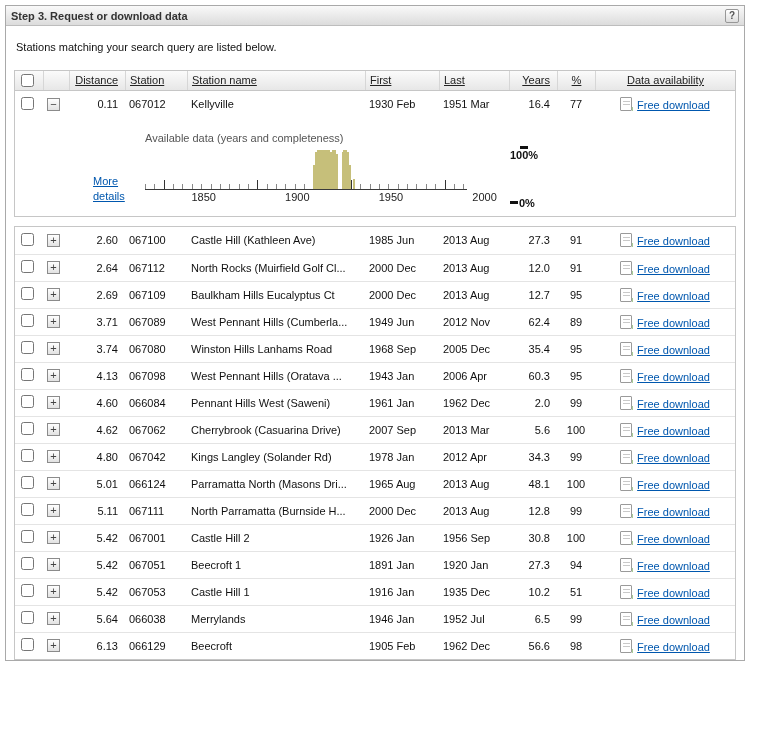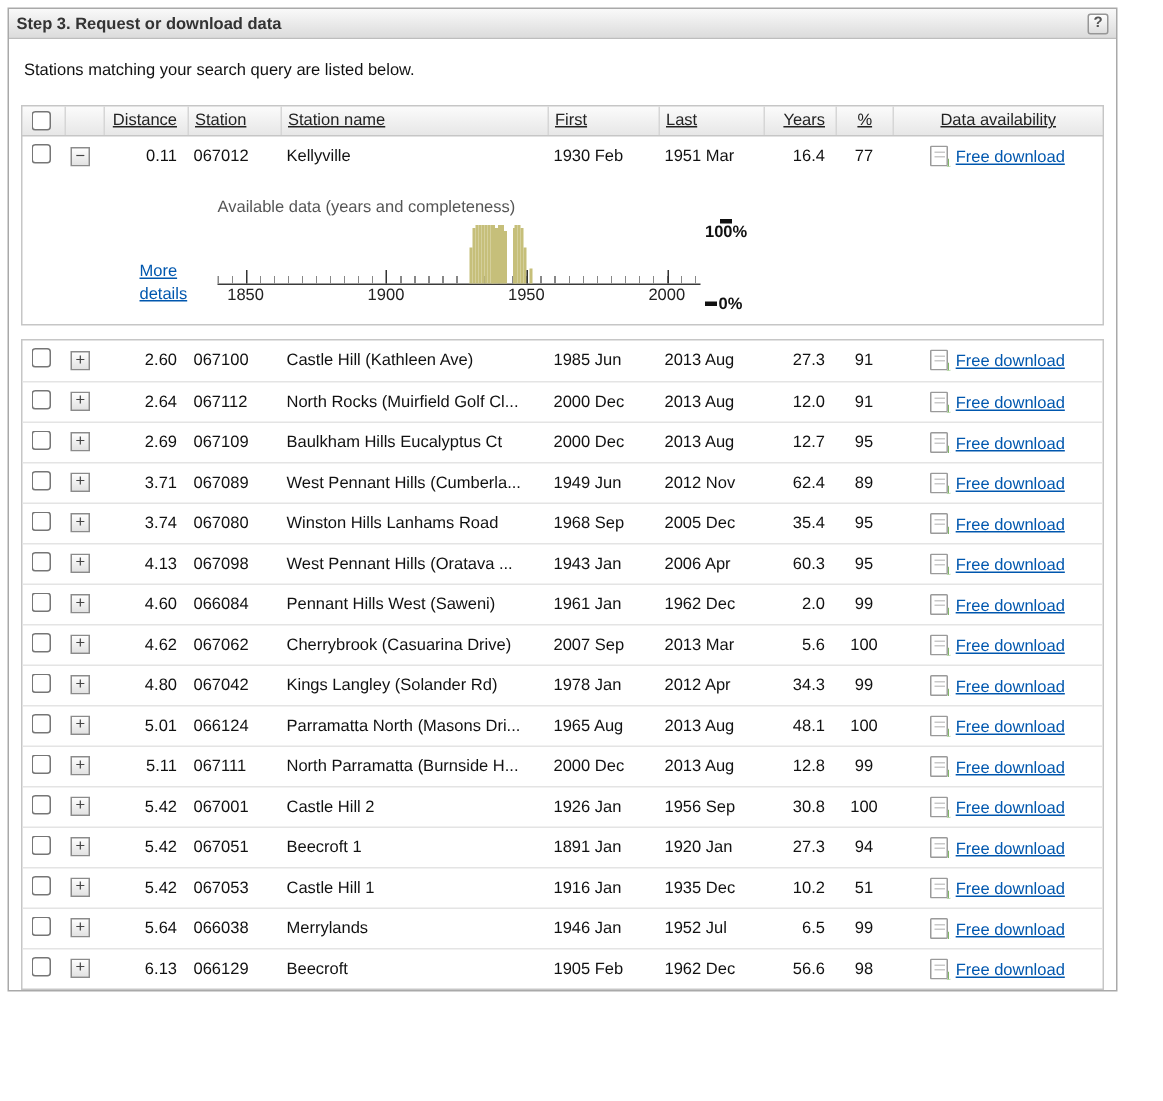--- a/index.html
+++ b/index.html
@@ -99,21 +99,21 @@
   .plot {
     position:relative; width:322px; height:40px;
     border-bottom:1px solid #3a3a3a;
   }
   .ticks {
     position:absolute; left:0; right:0; bottom:0; height:5px;
     background:repeating-linear-gradient(90deg,#888 0,#888 1px,transparent 1px,transparent 2.9069%);
   }
   .major-tick { position:absolute; bottom:0; width:1px; height:9px; background:#333; }
   .bar { position:absolute; bottom:0; width:2px; background:#c6bf7a; }
-  .xlabels { position:relative; width:322px; height:14px; }
+  .xlabels { position:relative; width:322px; height:14px;margin-left:40px; }
   .xlabel { position:absolute; top:1px; transform:translateX(-50%); color:#222; }
   .y-scale { position:relative; width:42px; margin-left:3px; }
   .y-max, .y-min { position:absolute; left:0; display:flex; align-items:center; font-weight:bold; color:#111; }
   .y-max { top:-4px;flex-direction:column; }
   .y-min { bottom:-5px; }
   .y-dash { width:8px; height:3px; background:#111; margin-right:1px; }
 </style>
 </head>
 <body>
 

